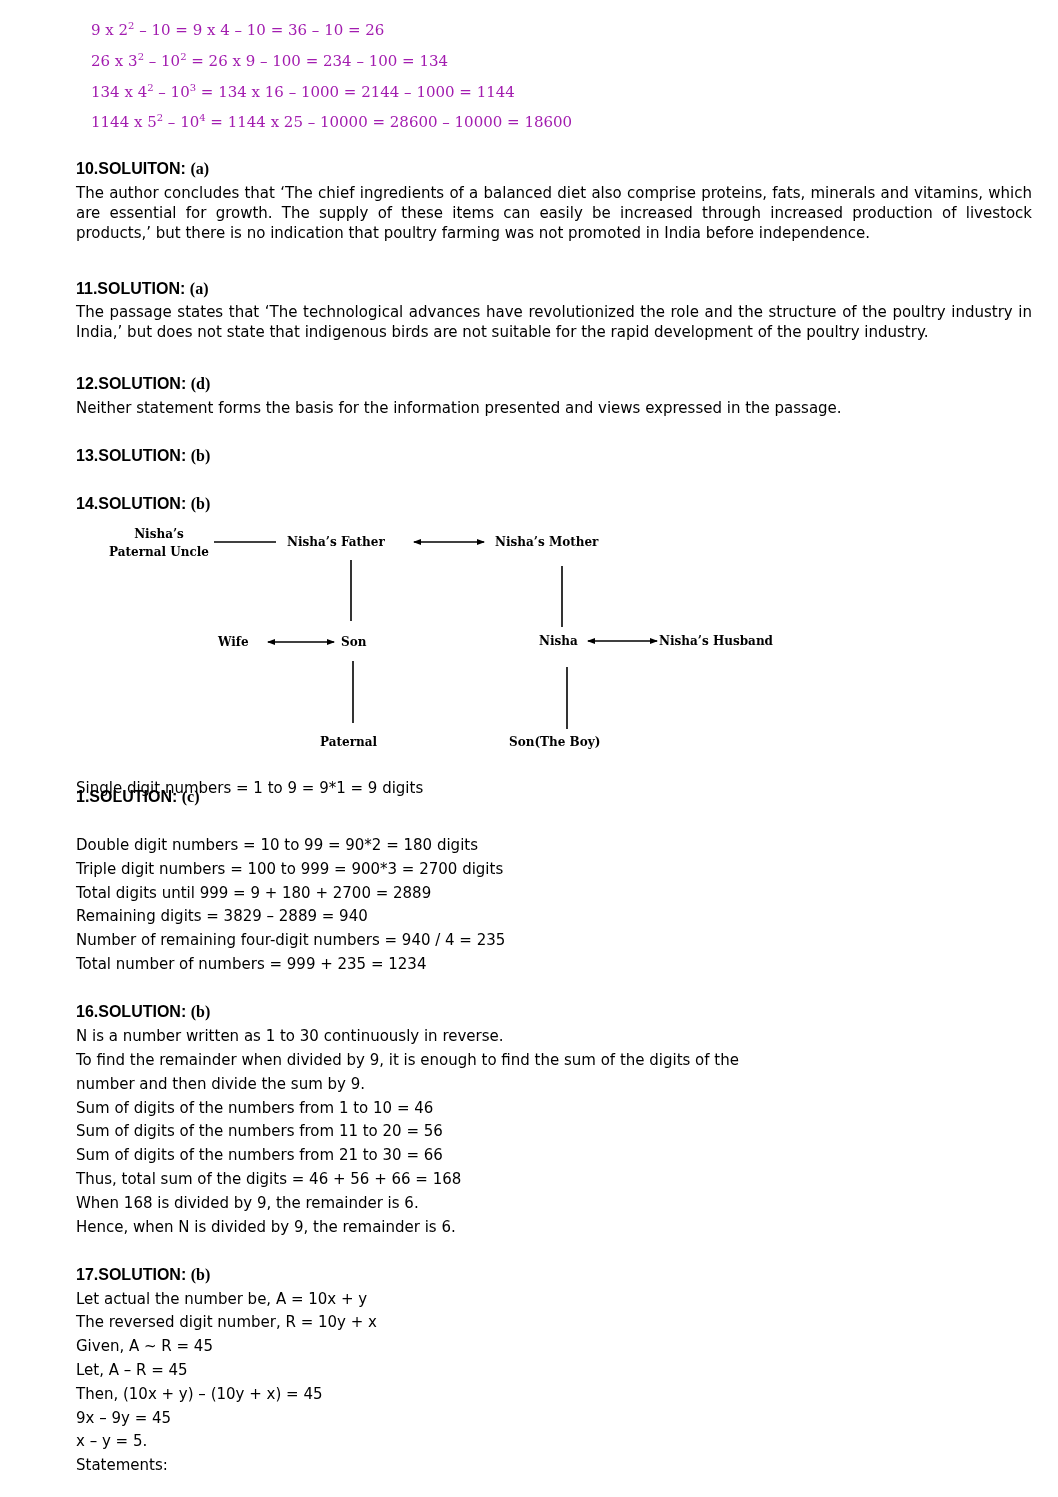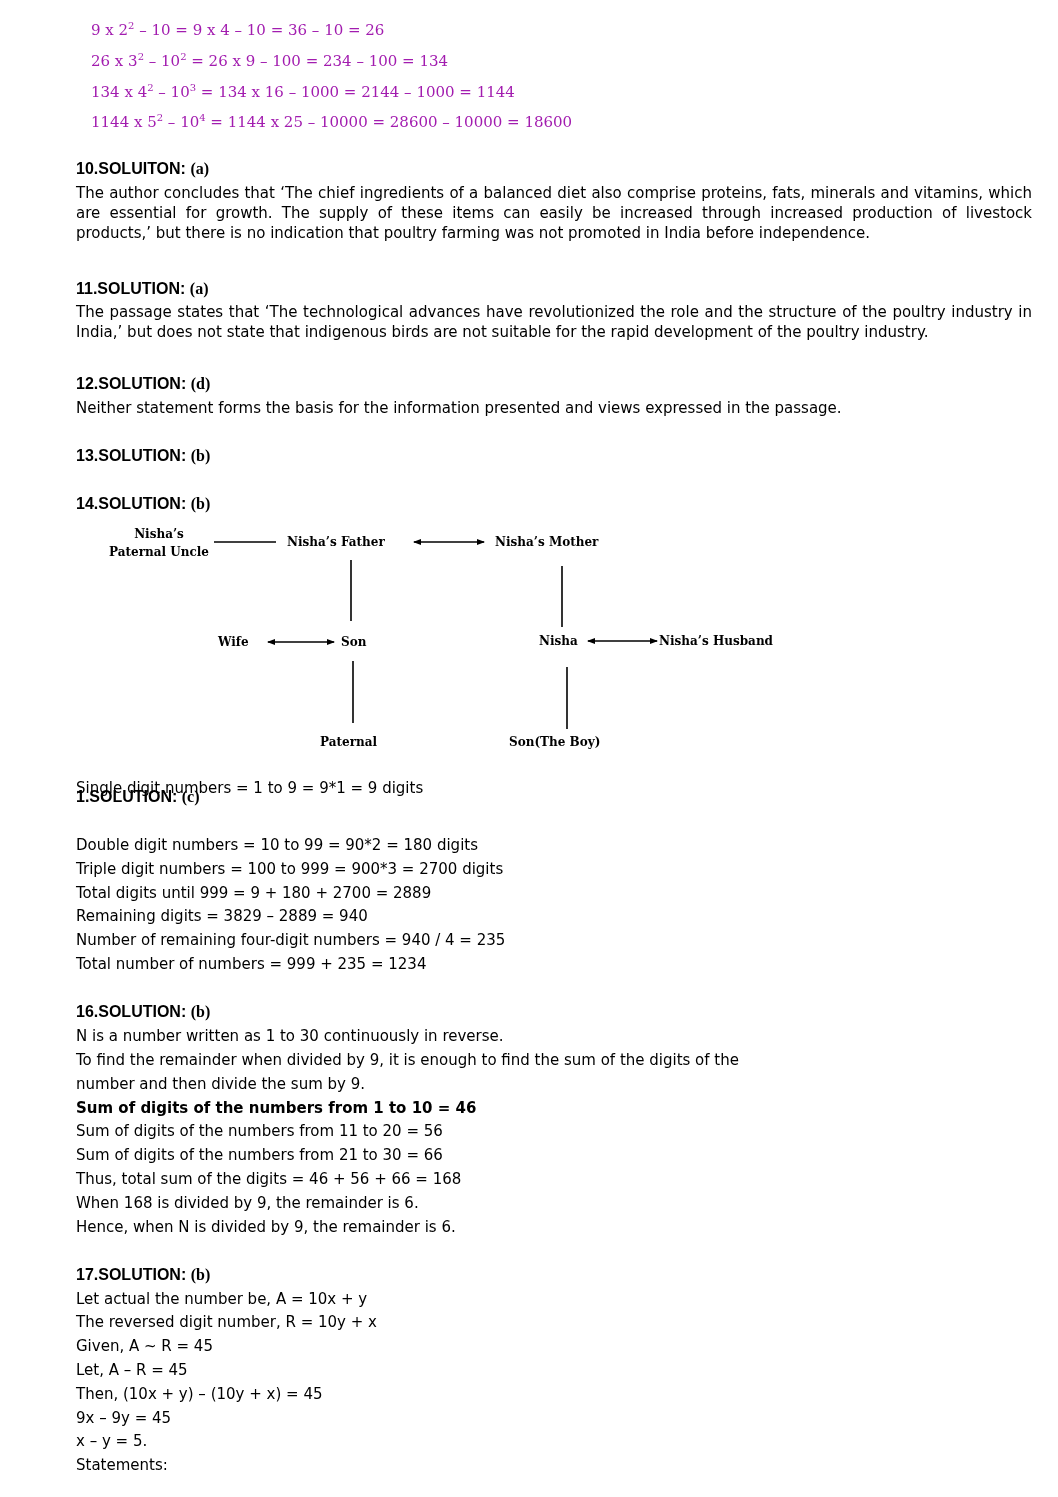--- a/index.html
+++ b/index.html
@@ -102,21 +102,21 @@
 <div class="line" style="top:907px;">Remaining digits = 3829 – 2889 = 940</div>
 <div class="line" style="top:931px;">Number of remaining four-digit numbers = 940 / 4 = 235</div>
 <div class="line" style="top:955px;">Total number of numbers = 999 + 235 = 1234</div>
 
 <div class="sol-head" style="top:1003px;">
   <span>16.SOLUTION: </span><span class="ans">(b)</span>
 </div>
 <div class="line" style="top:1027px;">N is a number written as 1 to 30 continuously in reverse.</div>
 <div class="line" style="top:1051px;">To find the remainder when divided by 9, it is enough to find the sum of the digits of the</div>
 <div class="line" style="top:1075px;">number and then divide the sum by 9.</div>
-<div class="line" style="top:1099px;font-weight:bold;">Sum of digits of the numbers from 1 to 10 = 46</div>
+<div class="line" style="top:1099px;">Sum of digits of the numbers from 1 to 10 = 46</div>
 <div class="line" style="top:1122px;">Sum of digits of the numbers from 11 to 20 = 56</div>
 <div class="line" style="top:1146px;">Sum of digits of the numbers from 21 to 30 = 66</div>
 <div class="line" style="top:1170px;">Thus, total sum of the digits = 46 + 56 + 66 = 168</div>
 <div class="line" style="top:1194px;">When 168 is divided by 9, the remainder is 6.</div>
 <div class="line" style="top:1218px;">Hence, when N is divided by 9, the remainder is 6.</div>
 
 <div class="sol-head" style="top:1266px;">
   <span>17.SOLUTION: </span><span class="ans">(b)</span>
 </div>
 <div class="line" style="top:1290px;">Let actual the number be, A = 10x + y</div>

